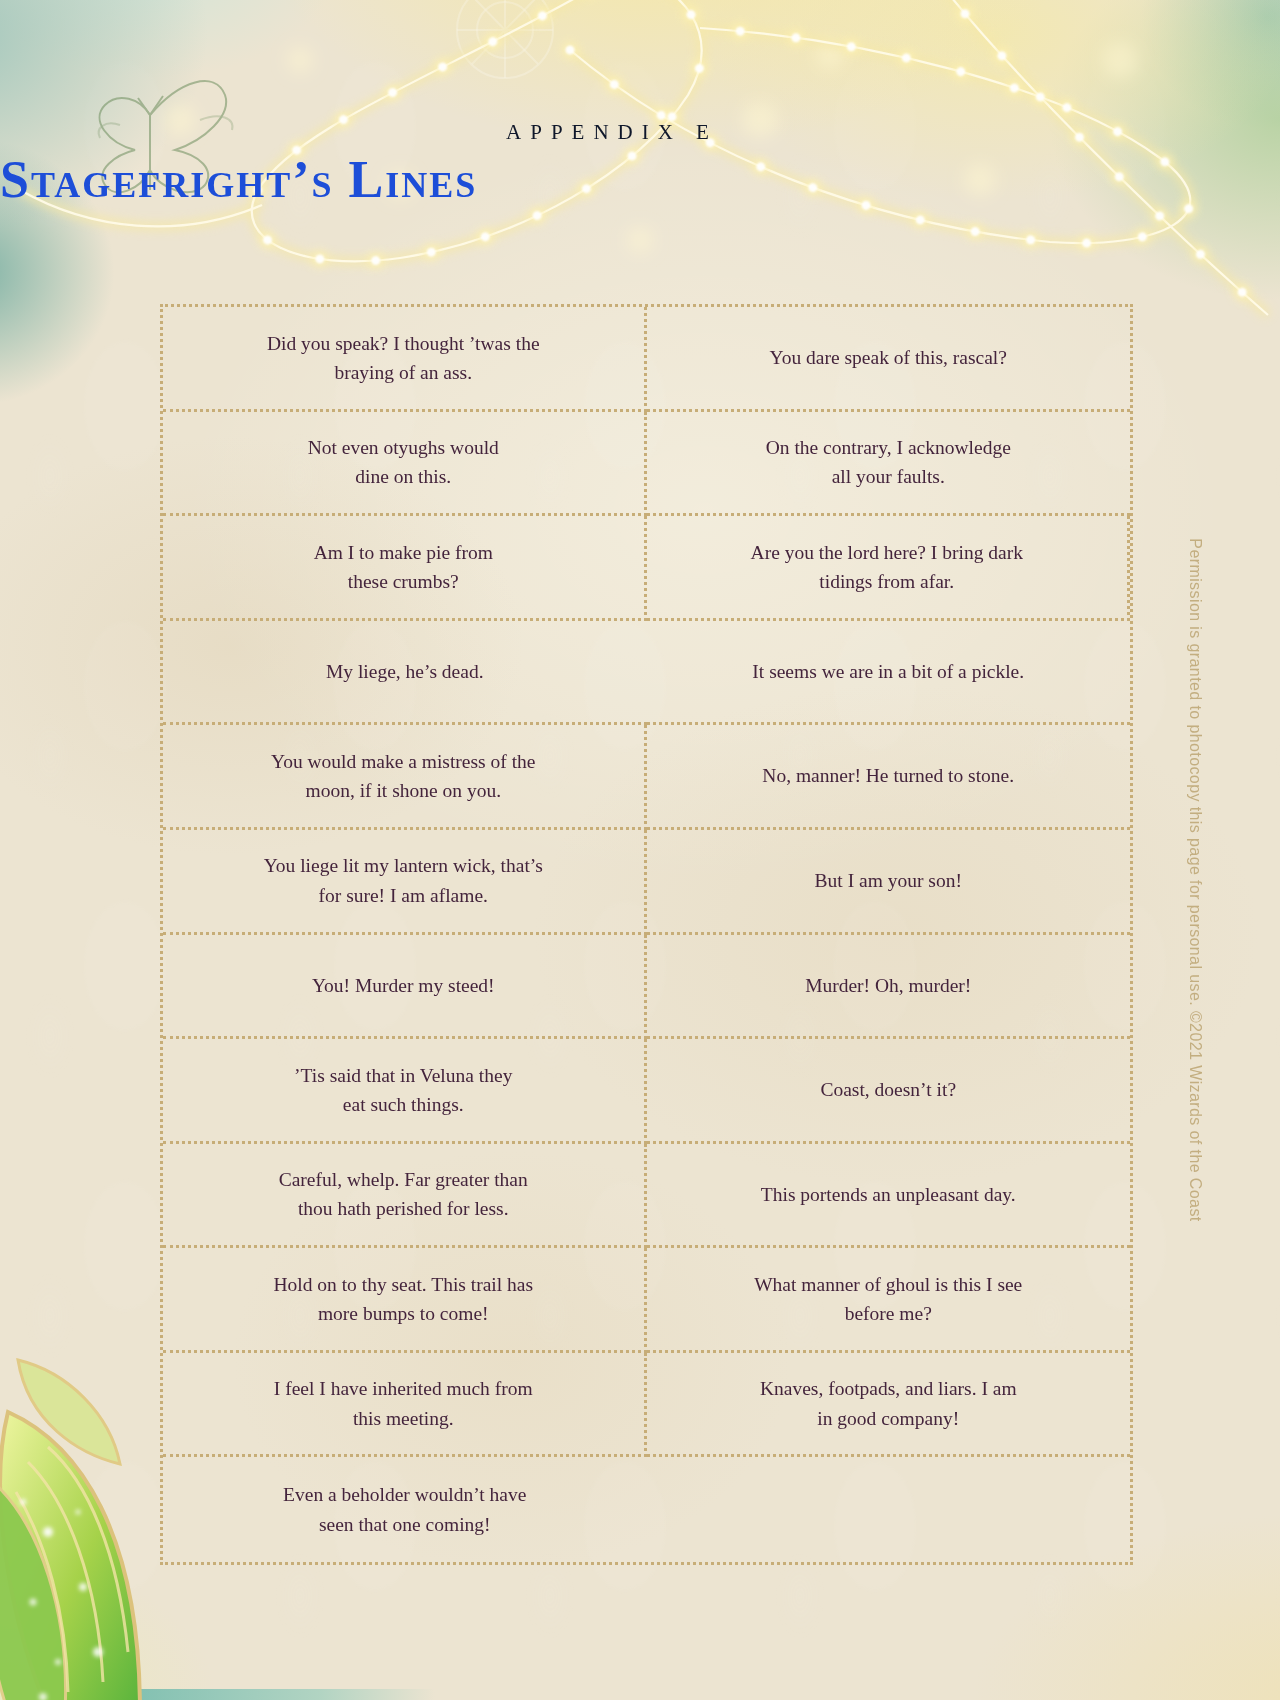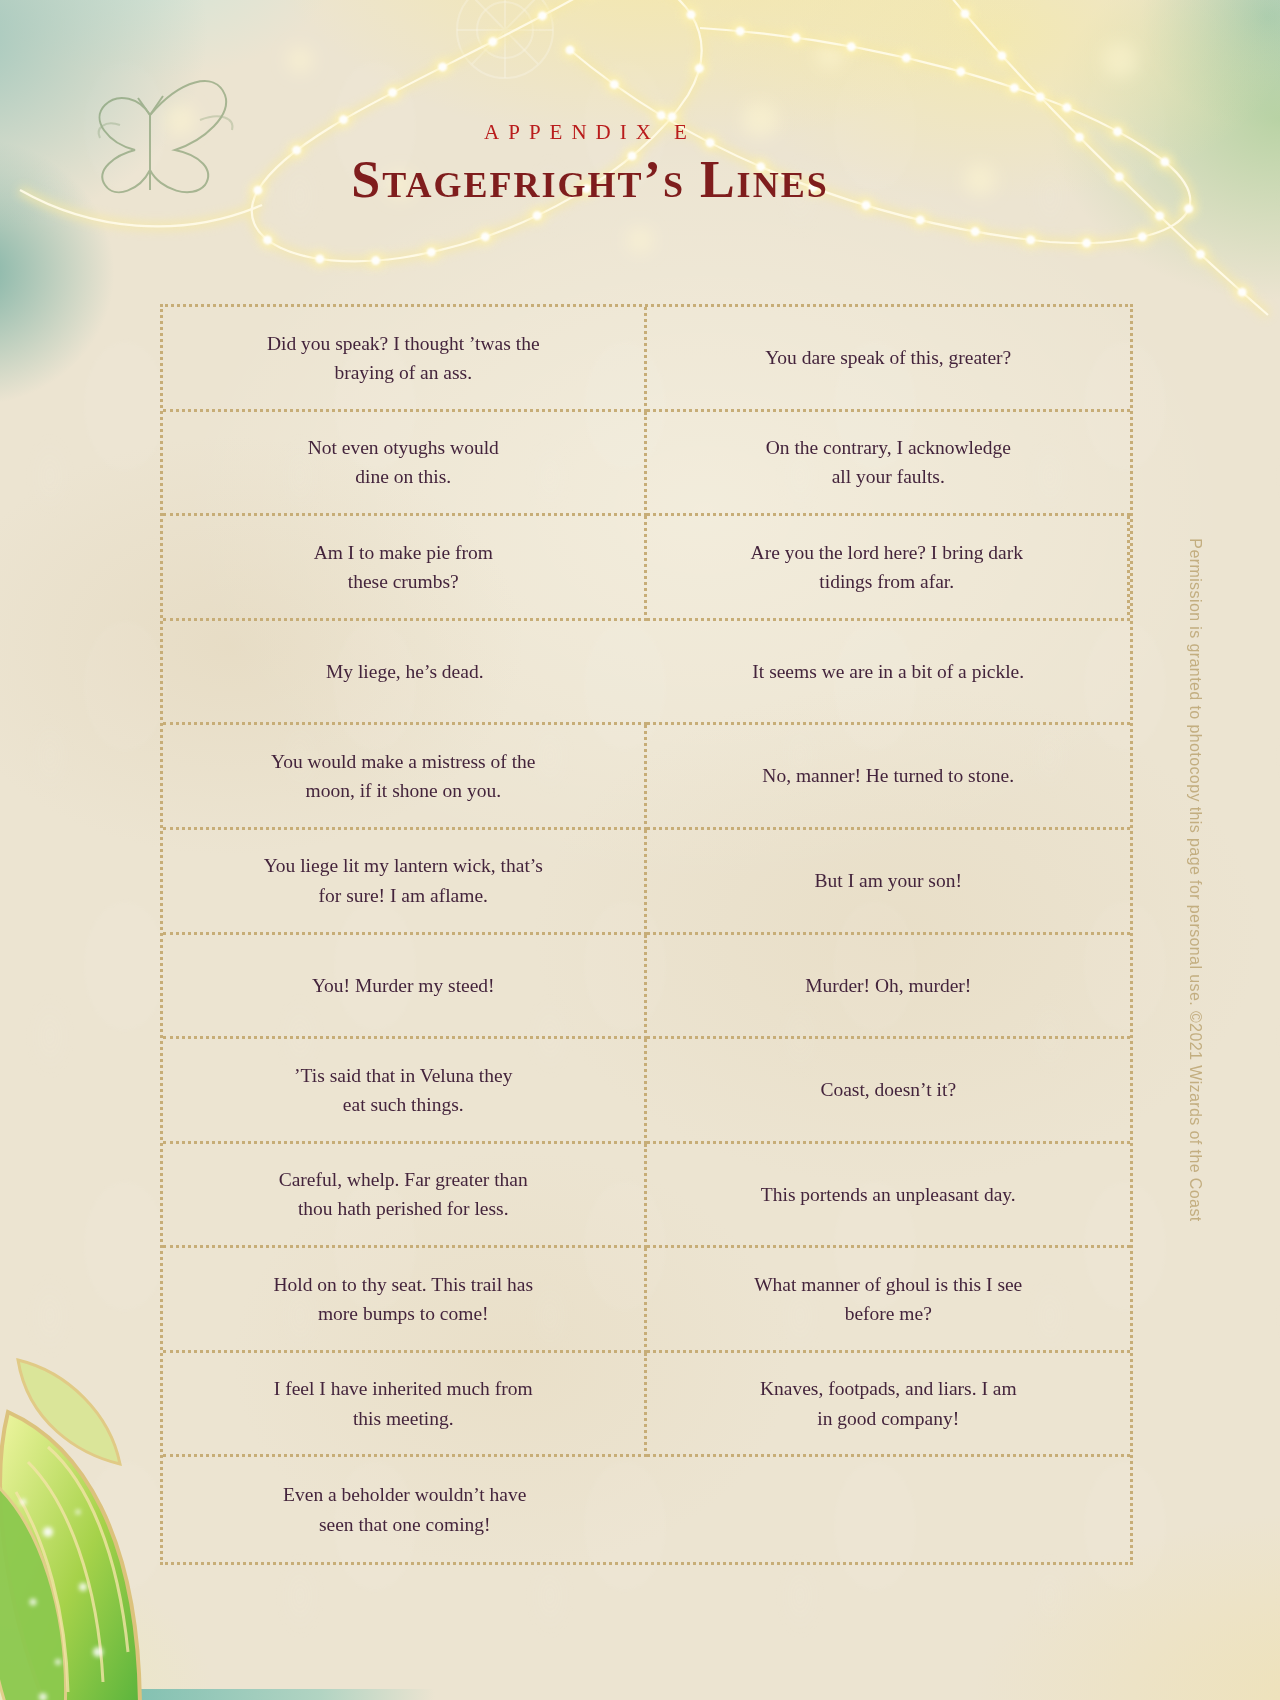--- a/index.html
+++ b/index.html
@@ -41,26 +41,26 @@
   .teal-sliver{
     position:absolute;left:55px;bottom:0;width:380px;height:11px;
     background:linear-gradient(90deg, rgba(88,176,166,.85), rgba(120,196,180,.5) 70%, transparent);
     border-radius:3px 3px 0 0;pointer-events:none;
   }
   svg{pointer-events:none;}
   .lights-svg{position:absolute;left:0;top:0;}
   .wing-svg{position:absolute;left:-12px;top:1352px;}
   .appendix{
     position:absolute;left:0;top:120px;width:1180px;text-align:center;
-    font-size:21px;letter-spacing:9px;color:#b91c1c;font-weight:400;
+    font-size:21px;letter-spacing:9px;color:#0f172a;font-weight:400;padding-left:22px;
   }
   .page-title{
-    position:absolute;left:0;top:150px;width:1180px;text-align:center;
+    position:absolute;left:0;top:150px;width:1180px;text-align:left;
     font-variant:small-caps;font-variant-caps:small-caps;
-    font-size:52px;letter-spacing:2px;color:#7f1d1d;font-weight:600;
+    font-size:52px;letter-spacing:2px;color:#1d4ed8;font-weight:600;
   }
   
   .lines-table{
     position:absolute;left:160px;top:304px;width:973px;height:1261px;
     box-sizing:border-box;border:3px dotted #c7ad77;
     display:grid;grid-template-columns:1fr 1fr;grid-template-rows:repeat(12,1fr);
   }
   .cell{
     box-sizing:border-box;display:flex;align-items:center;justify-content:center;
     text-align:center;white-space:pre-line;
@@ -182,21 +182,21 @@
       <circle cx="55" cy="345" r="4" opacity=".8"></circle>
   </g>
 </svg>
 
 <div class="appendix">APPENDIX E</div>
 <div class="page-title">Stagefright’s Lines</div>
 
 <div class="lines-table">
   <div class="cell col-left">Did you speak? I thought ’twas the
 braying of an ass.</div>
-  <div class="cell col-right">You dare speak of this, greater?</div>
+  <div class="cell col-right">You dare speak of this, rascal?</div>
   <div class="cell col-left">Not even otyughs would
 dine on this.</div>
   <div class="cell col-right">On the contrary, I acknowledge
 all your faults.</div>
   <div class="cell col-left">Am I to make pie from
 these crumbs?</div>
   <div class="cell col-left">Are you the lord here? I bring dark
 tidings from afar.</div>
   <div class="cell col-right">My liege, he’s dead.</div>
   <div class="cell col-right">It seems we are in a bit of a pickle.</div>

